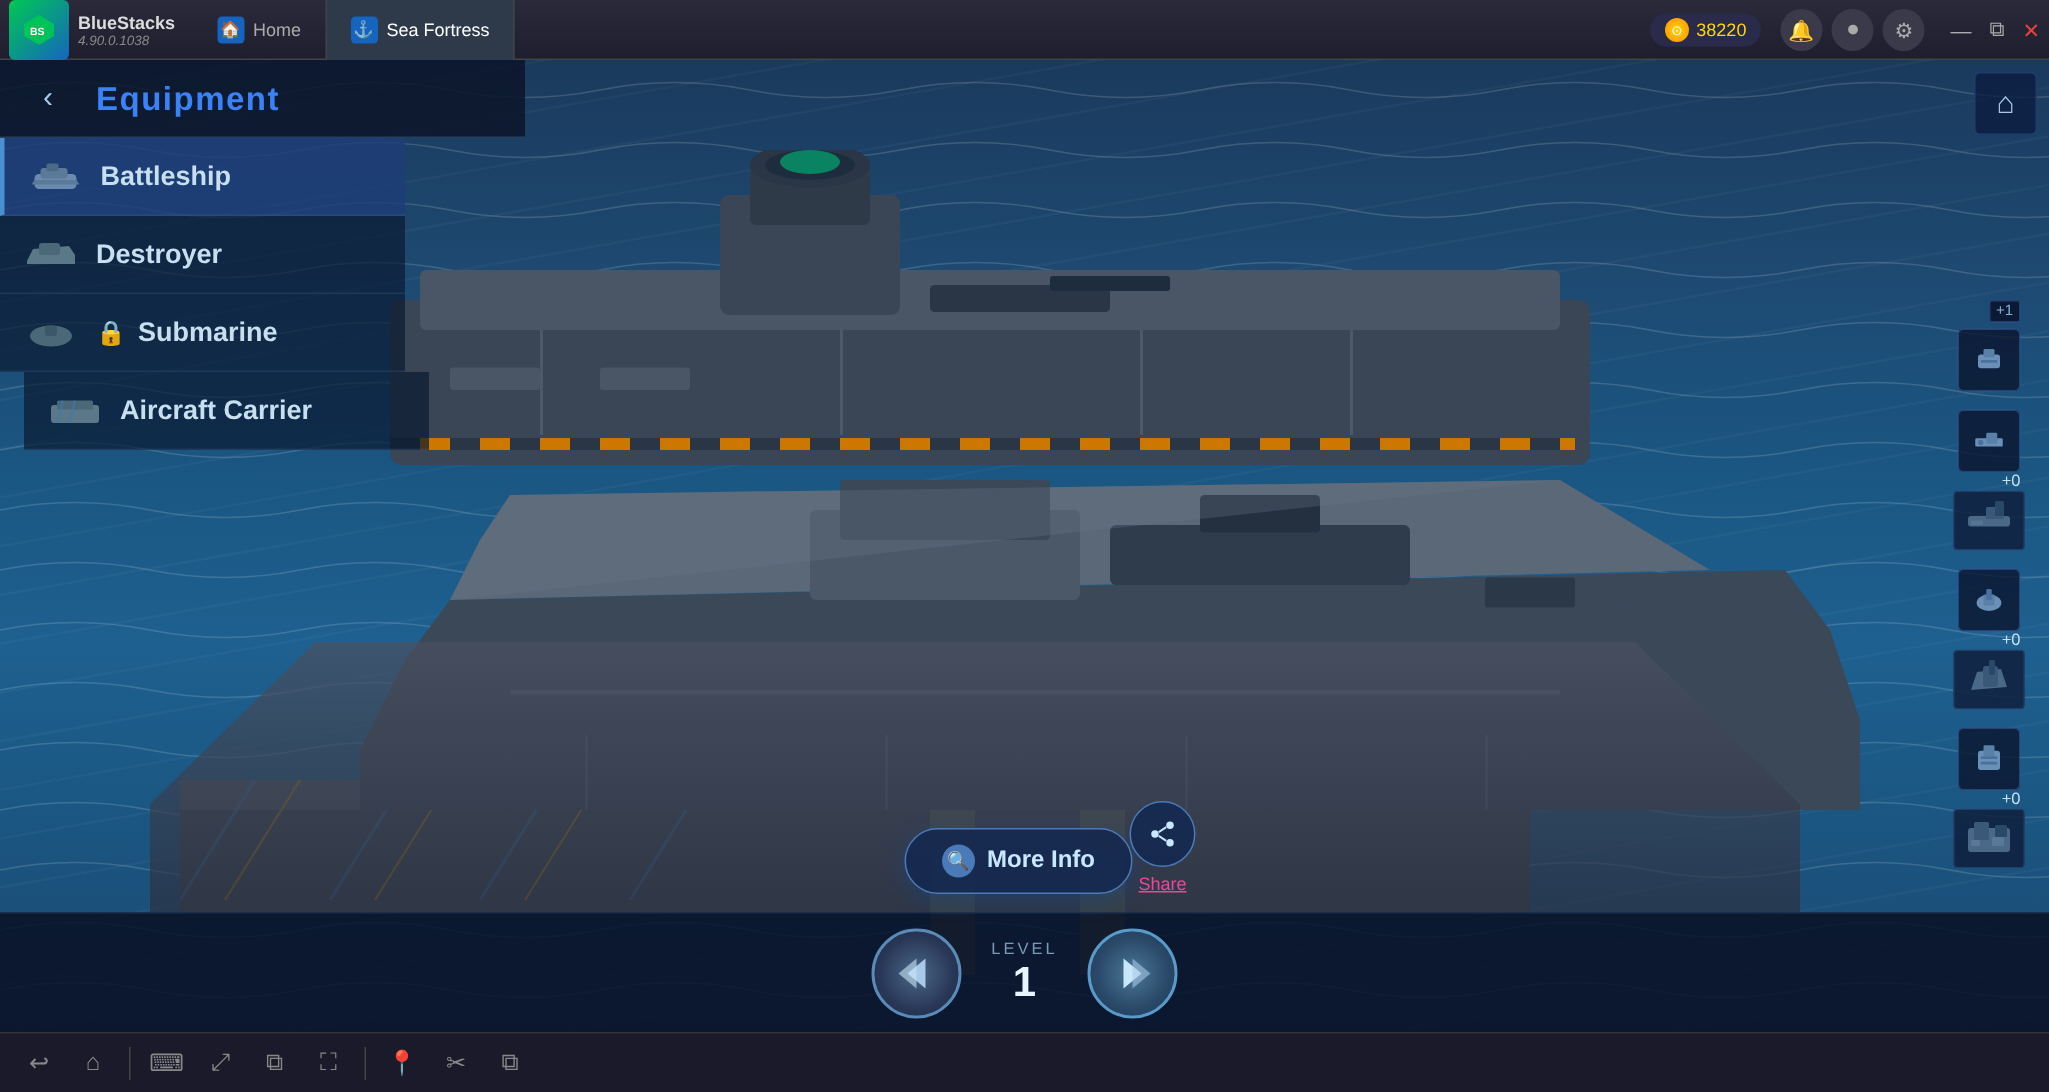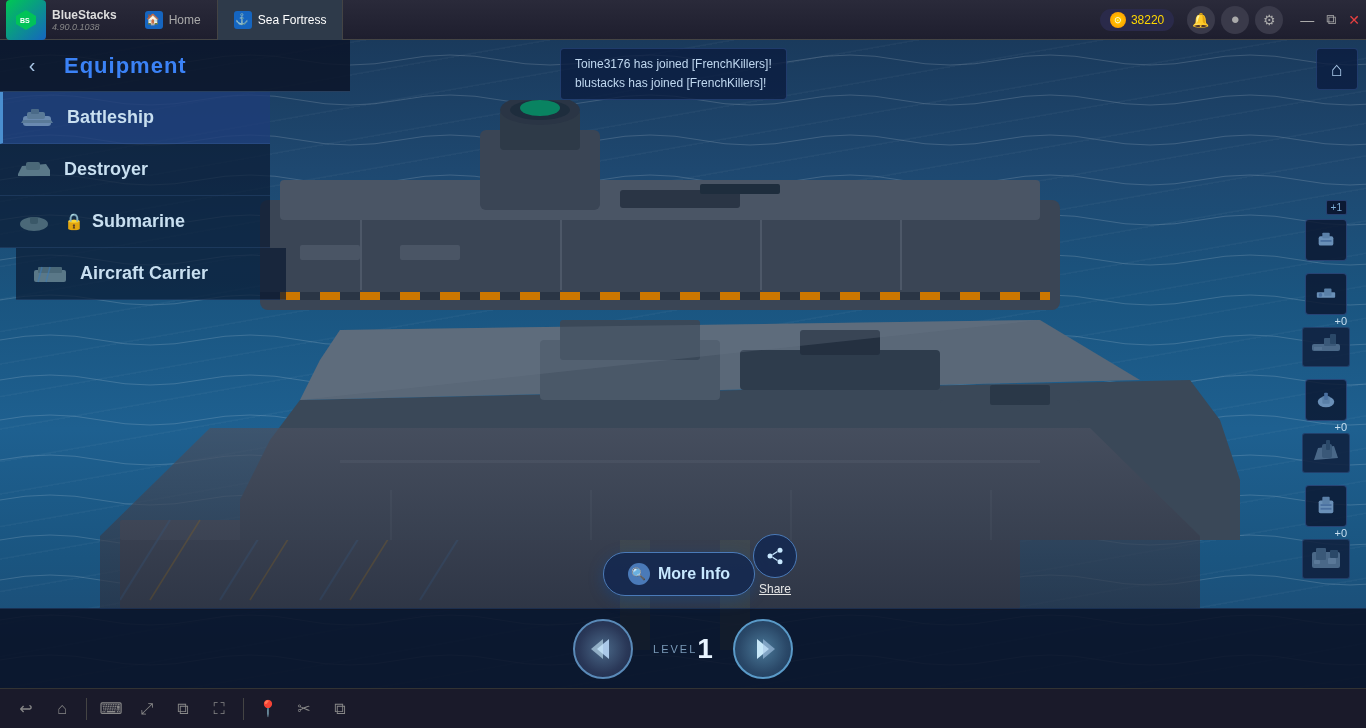--- a/index.html
+++ b/index.html
@@ -233,21 +233,21 @@
       background: radial-gradient(circle, #4a6888 0%, #2a3858 60%, #1a2848 100%);
       border: 2px solid #5a8ab8;
       color: #aac8e8;
     }
     .nav-arrow.next {
       background: radial-gradient(circle, #4a7898 0%, #2a4868 60%, #1a3858 100%);
       border: 2px solid #5a9ac8;
       color: #c8e8f8;
     }
     .level-display {
-      display: flex; align-items: center;
+      display: flex; flex-direction: column; align-items: center;
     }
     .level-label { color: #7a9ab8; font-size: 11px; letter-spacing: 2px; }
     .level-value { color: #e8f4ff; font-size: 28px; font-weight: bold; }
 
     
     #more-info-btn {
       position: absolute;
       bottom: 92px; left: 50%;
       transform: translateX(-80px);
       background: rgba(20,40,80,0.9);
@@ -275,21 +275,21 @@
       display: flex; flex-direction: column; align-items: center;
       cursor: pointer; z-index: 20;
     }
     .share-circle {
       width: 44px; height: 44px; border-radius: 50%;
       background: rgba(20,40,80,0.9);
       border: 1px solid #4a7ab8;
       display: flex; align-items: center; justify-content: center;
       color: #c8e8ff; font-size: 18px;
     }
-    .share-label { color: #e5e5e5; font-size: 12px; margin-top: 4px; text-decoration: underline; }
+    .share-label { color: #ec4899; font-size: 12px; margin-top: 4px; text-decoration: underline; }
 
     
     #taskbar {
       width: 1366px; height: 40px;
       background: #1a1a2a;
       display: flex; align-items: center;
       padding: 0 8px;
       position: absolute; bottom: 0;
       border-top: 1px solid #333;
       z-index: 100;
@@ -499,24 +499,20 @@
           <rect x="0" y="6" width="32" height="12" rx="2" fill="#5a7888"></rect>
           <rect x="4" y="3" width="24" height="6" rx="1" fill="#4a6878"></rect>
           <line x1="8" y1="3" x2="4" y2="18" stroke="#3a7ab8" stroke-width="1.5" opacity="0.6"></line>
           <line x1="16" y1="3" x2="12" y2="18" stroke="#3a7ab8" stroke-width="1.5" opacity="0.6"></line>
         </svg>
       </div>
       <span class="ship-tab-name">Aircraft Carrier</span>
     </div>
   </div>
 
-  <div id="chat-notification">
-    <div class="chat-line">Toine3176 has joined [FrenchKillers]!</div>
-    <div class="chat-line">blustacks has joined [FrenchKillers]!</div>
-  </div>
 
   <div id="home-btn">⌂</div>
 
   <div id="equipment-slots">
 
     <div class="equip-slot-group">
       <div class="plus-one-badge">+1</div>
       <div class="equip-slot-icon">
         <svg viewBox="0 0 24 24" width="22" height="22">
           <rect x="4" y="8" width="16" height="10" rx="2" fill="#6a90b8"></rect>

